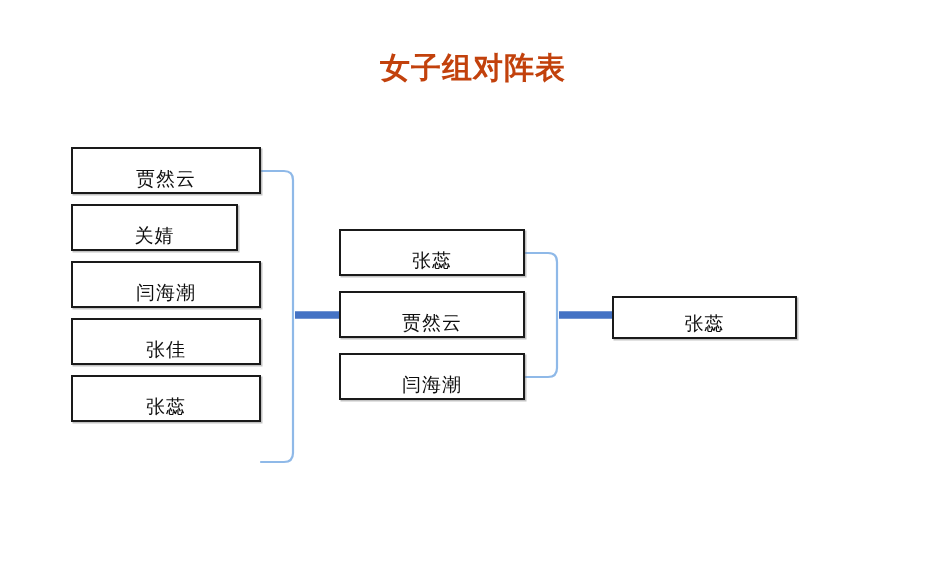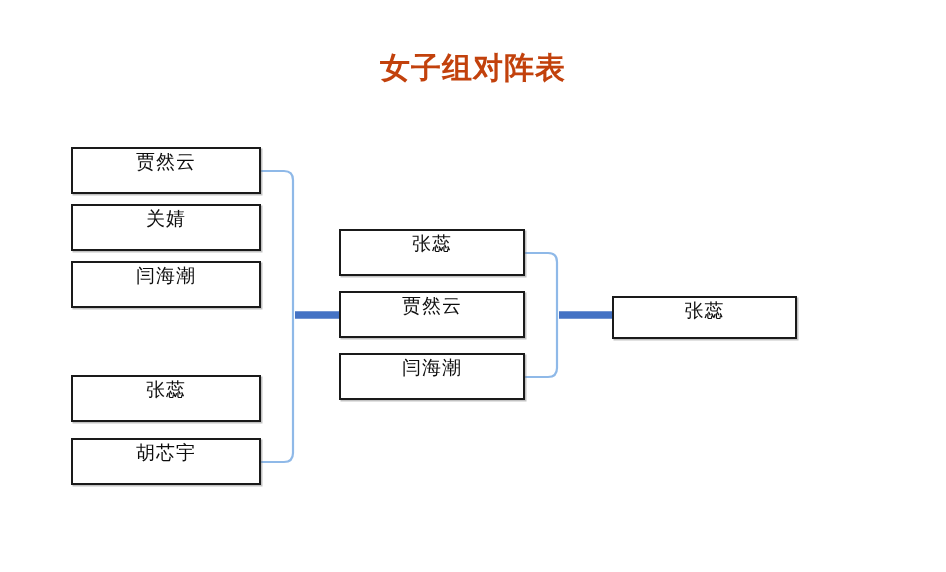--- a/index.html
+++ b/index.html
@@ -29,21 +29,21 @@
     color: #c2410c;
     letter-spacing: 1px;
     font-family: "Liberation Serif", "DejaVu Serif", serif;
   }
   .player-box {
     position: absolute;
     box-sizing: border-box;
     background: #ffffff;
     border: 2px solid #1a1a1a;
     display: flex;
-    align-items: flex-start;
+    align-items: flex-end;
     justify-content: center;
     font-size: 19px;
     color: #0d0d0d;
     font-family: "Liberation Serif", "DejaVu Serif", serif;
     letter-spacing: 1px;
     box-shadow: 1.5px 1.5px 0 rgba(120,120,120,0.45);
   }
   .connector-svg {
     position: absolute;
     left: 0;
@@ -77,31 +77,31 @@
     <line class="thick-link" x1="295" y1="315" x2="340" y2="315" stroke="#4472C4"></line>
 
     <path class="thin-link" d="M 525 253 L 548 253 Q 557 253 557 262 L 557 368 Q 557 377 548 377 L 525 377" stroke="#8FB9E8"></path>
 
     <line class="thick-link" x1="559" y1="315" x2="613" y2="315" stroke="#4472C4"></line>
   </svg>
 
   <div class="player-box" style="left:71px; top:147px; width:190px; height:47px;">
     <span>贾然云</span>
   </div>
-  <div class="player-box" style="left:71px; top:204px; width:190px; height:47px;">
+  <div class="player-box" style="left:71px; top:204px; width:167px; height:47px;">
     <span>关婧</span>
   </div>
   <div class="player-box" style="left:71px; top:261px; width:190px; height:47px;">
     <span>闫海潮</span>
   </div>
+  <div class="player-box" style="left:71px; top:318px; width:190px; height:47px;">
+    <span>张佳</span>
+  </div>
   <div class="player-box" style="left:71px; top:375px; width:190px; height:47px;">
     <span>张蕊</span>
-  </div>
-  <div class="player-box" style="left:71px; top:438px; width:190px; height:47px;">
-    <span>胡芯宇</span>
   </div>
 
   <div class="player-box" style="left:339px; top:229px; width:186px; height:47px;">
     <span>张蕊</span>
   </div>
   <div class="player-box" style="left:339px; top:291px; width:186px; height:47px;">
     <span>贾然云</span>
   </div>
   <div class="player-box" style="left:339px; top:353px; width:186px; height:47px;">
     <span>闫海潮</span>

